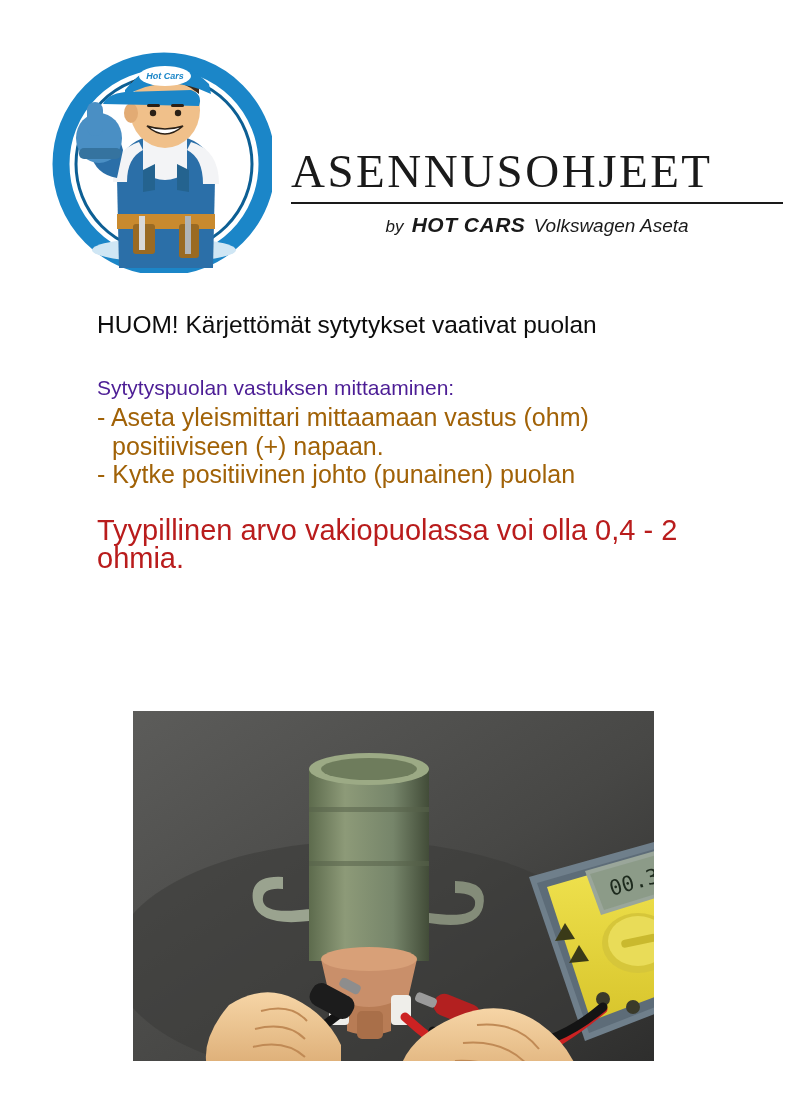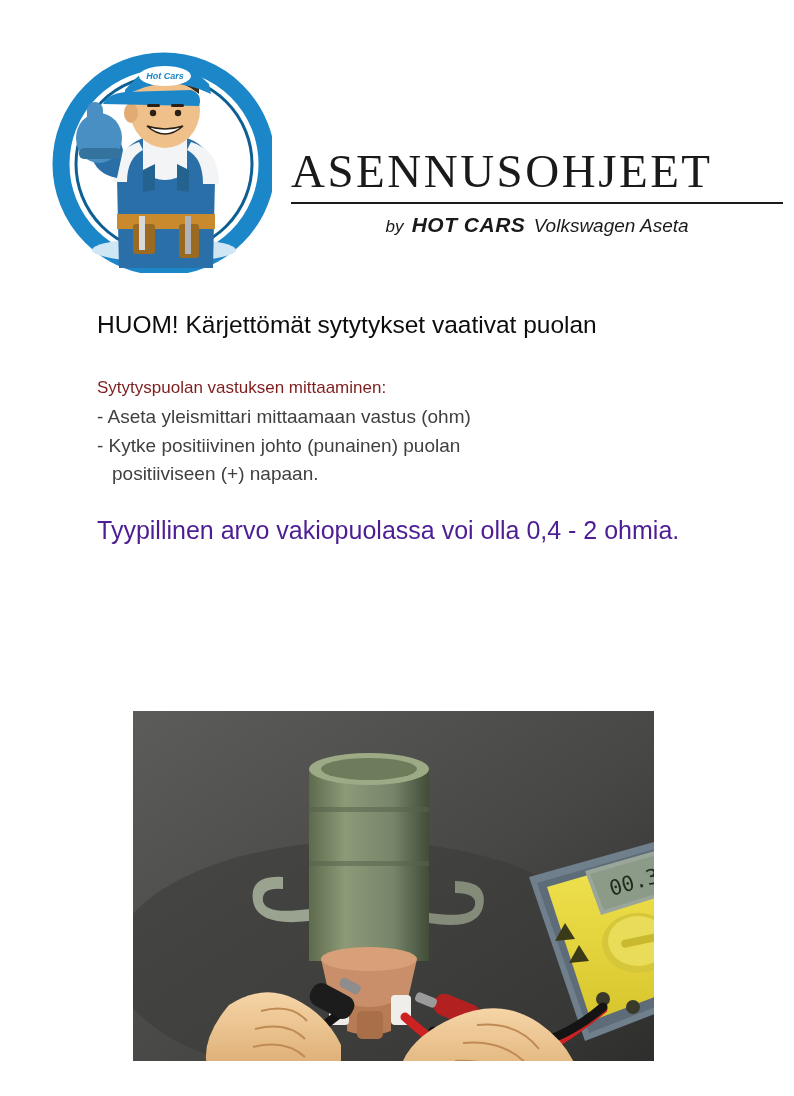--- a/index.html
+++ b/index.html
@@ -84,36 +84,36 @@
     font-size: 24.5px;
     line-height: 30px;
     color: #0d0d0d;
   }
   .para.lead {
     font-size: 24.5px;
   }
   .spacer-lg { height: 33px; }
   .spacer-md { height: 27px; }
   .heading2 {
-    font-size: 17px;
+    font-size: 21px;
     line-height: 30px;
-    color: #7f1d1d;
+    color: #4c1d95;
   }
   .bullet {
-    font-size: 19px;
+    font-size: 25px;
     line-height: 28.5px;
-    color: #404040;
+    color: #a16207;
   }
   .bullet.indent {
     padding-left: 15px;
   }
   .note {
-    font-size: 25px;
+    font-size: 29px;
     line-height: 28px;
-    color: #4c1d95;
+    color: #b91c1c;
   }
 
   
   .photo {
     position: absolute;
     left: 133px;
     top: 711px;
     width: 521px;
     height: 350px;
     background: #4a4a4a;
@@ -188,22 +188,22 @@
 
 <div class="content">
 
   <div class="para lead">HUOM! Kärjettömät sytytykset vaativat puolan</div>
 
   <div class="spacer-lg"></div>
 
   <div class="heading2">Sytytyspuolan vastuksen mittaaminen:</div>
 
   <div class="bullet">- Aseta yleismittari mittaamaan vastus (ohm)</div>
+  <div class="bullet indent">positiiviseen (+) napaan.</div>
   <div class="bullet">- Kytke positiivinen johto (punainen) puolan</div>
-  <div class="bullet indent">positiiviseen (+) napaan.</div>
 
   <div class="spacer-md"></div>
 
   <div class="note">Tyypillinen arvo vakiopuolassa voi olla 0,4 - 2 ohmia.</div>
 </div>
 
 <div class="photo">
   <svg width="521" height="350" viewBox="0 0 521 350" xmlns="http://www.w3.org/2000/svg">
     <defs>
       <linearGradient id="bgGrad" x1="0" y1="0" x2="1" y2="1">

